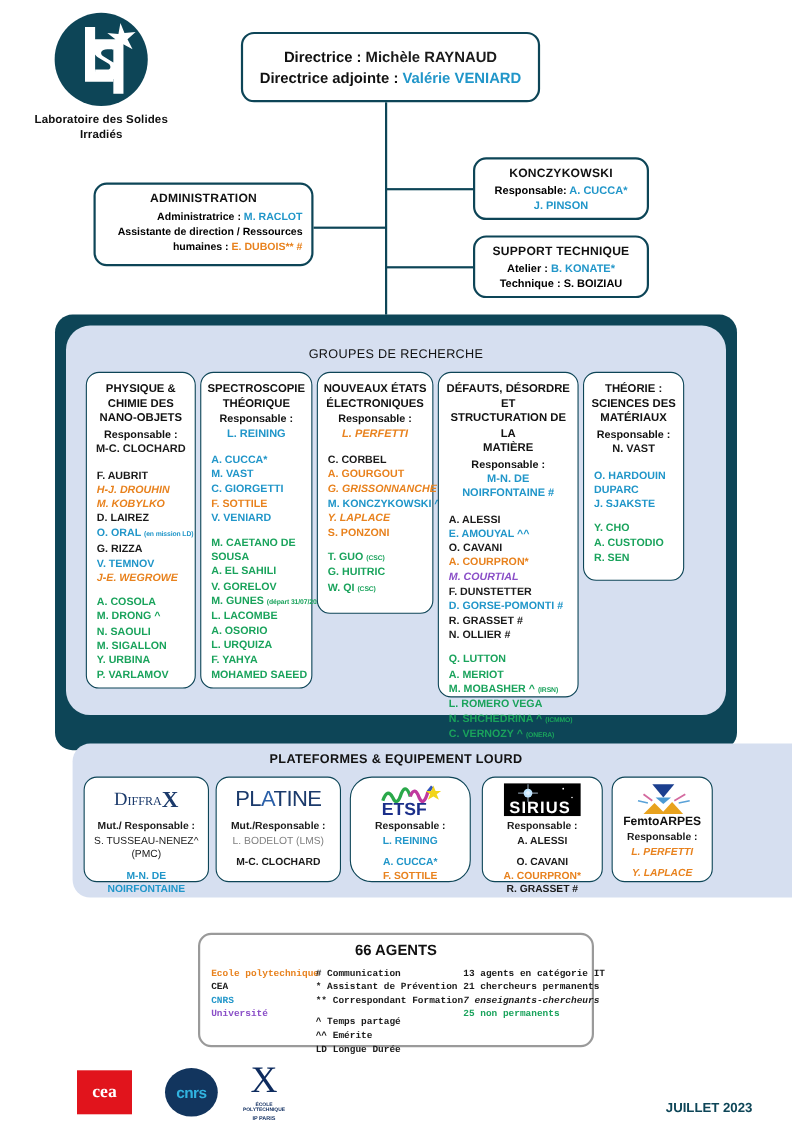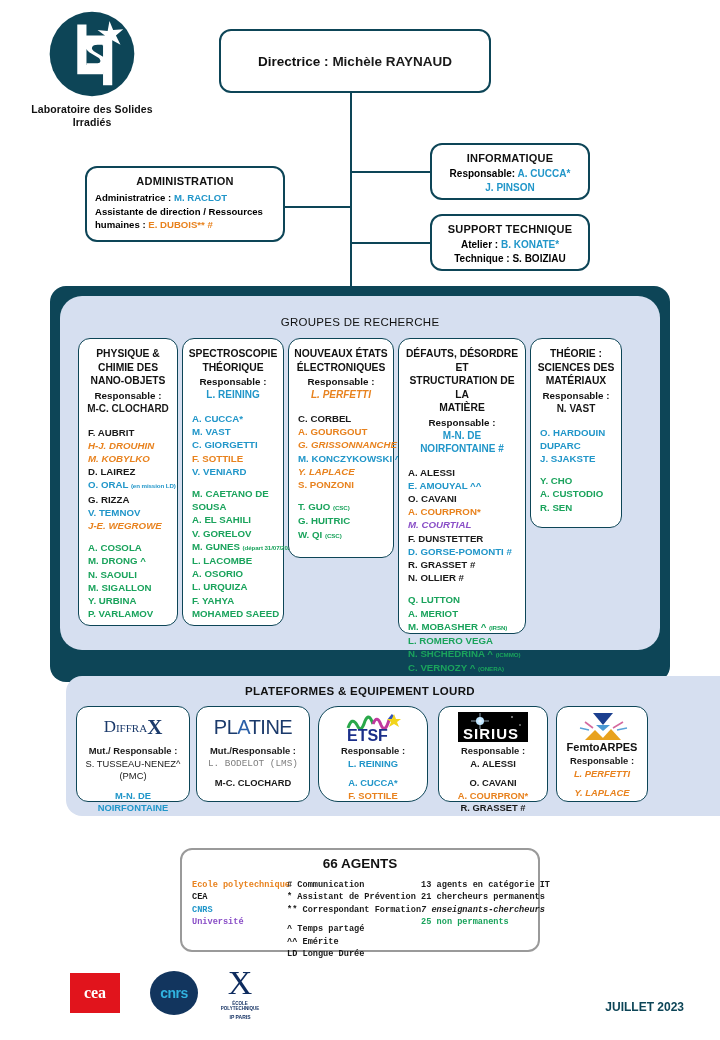--- a/index.html
+++ b/index.html
@@ -9,21 +9,21 @@
     font-family: "Liberation Sans", sans-serif;
     position: relative;
     overflow: hidden;
     color: #000;
   }
   .orange { color: #e8821e; }
   .blue { color: #2196c9; }
   .green { color: #1aa35c; }
   .purple { color: #8a4fc7; }
   .black { color: #1a1a1a; }
-  .grey { color: #808080; font-family: Liberation Mono, monospace; }
+  .grey { color: #808080; }
   .ital { font-style: italic; }
 
   
   #logo-area { position: absolute; left: 22px; top: 8px; width: 140px; text-align: center; }
   #logo-mark { width: 92px; height: 92px; margin: 0 auto; position: relative; }
   #logo-caption {
     font-size: 10.5px; font-weight: bold; color: #111; line-height: 13px;
     margin-top: 3px; letter-spacing: .1px;
   }
 
@@ -37,21 +37,21 @@
   .box .line { font-size: 10.5px; line-height: 14px; }
 
   
   #direction { left: 219px; top: 29px; width: 272px; height: 64px;
      display: flex; flex-direction: column; justify-content: center; gap: 4px; }
   #direction .l { font-size: 13.5px; font-weight: bold; color: #111; }
 
   #administration { left: 85px; top: 166px; width: 200px; height: 76px;
      padding: 7px 8px 6px; text-align: left; }
   #administration .title { display:block; text-align:center; margin-bottom: 4px; font-size: 11px;}
-  #administration .line { font-size: 9.6px; line-height: 13.5px; font-weight: bold; }
+  #administration .line { font-size: 9.6px; line-height: 13.5px; font-weight: bold; text-align: right; }
 
   #informatique { left: 430px; top: 143px; width: 160px; height: 57px; padding-top: 7px; }
   #informatique .line { font-size: 10px; line-height: 14px; font-weight:bold;}
   #informatique .title { font-size: 11px; margin-bottom: 3px; }
 
   #support { left: 430px; top: 214px; width: 160px; height: 57px; padding-top: 7px; text-align: center; }
   #support .line { font-size: 10px; line-height: 14px; font-weight:bold;}
   #support .title { font-size: 11px; margin-bottom: 3px; }
 
   
@@ -148,35 +148,38 @@
 
 <div class="conn" style="left:350px; top:93px; width:2px; height:193px;"></div>
 <div class="conn" style="left:285px; top:206px; width:66px; height:2px;"></div>
 <div class="conn" style="left:350px; top:171px; width:81px; height:2px;"></div>
 <div class="conn" style="left:350px; top:242px; width:81px; height:2px;"></div>
 
 <div class="box" id="direction">
   <div class="l">
     <span>Directrice : </span><span class="black">Michèle RAYNAUD</span>
   </div>
+  <div class="l">
+    <span>Directrice adjointe : </span><span class="blue">Valérie VENIARD</span>
+  </div>
 </div>
 
 <div class="box" id="administration">
   <span class="title">ADMINISTRATION</span>
   <div class="line">
     <span>Administratrice : </span><span class="blue">M. RACLOT</span>
   </div>
   <div class="line"><span>Assistante de direction / Ressources</span></div>
   <div class="line">
     <span>humaines : </span><span class="orange">E. DUBOIS** #</span>
   </div>
 </div>
 
 <div class="box" id="informatique">
-  <div class="title">INFORMATIQUE</div>
+  <div class="title">KONCZYKOWSKI</div>
   <div class="line">
     <span>Responsable: </span><span class="blue">A. CUCCA*</span>
   </div>
   <div class="line blue">J. PINSON</div>
 </div>
 
 <div class="box" id="support">
   <div class="title">SUPPORT TECHNIQUE</div>
   <div class="line">
     <span>Atelier : </span><span class="blue">B. KONATE*</span>

